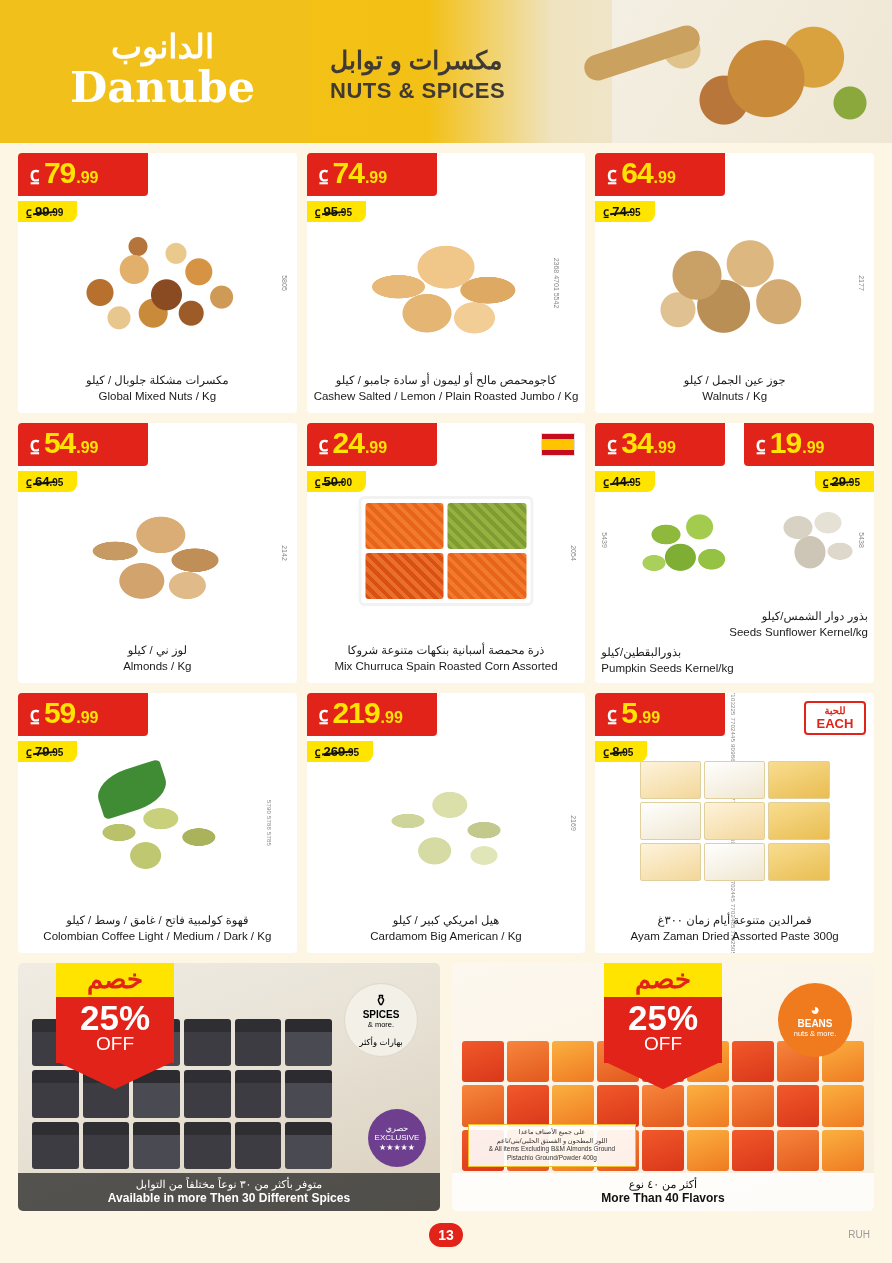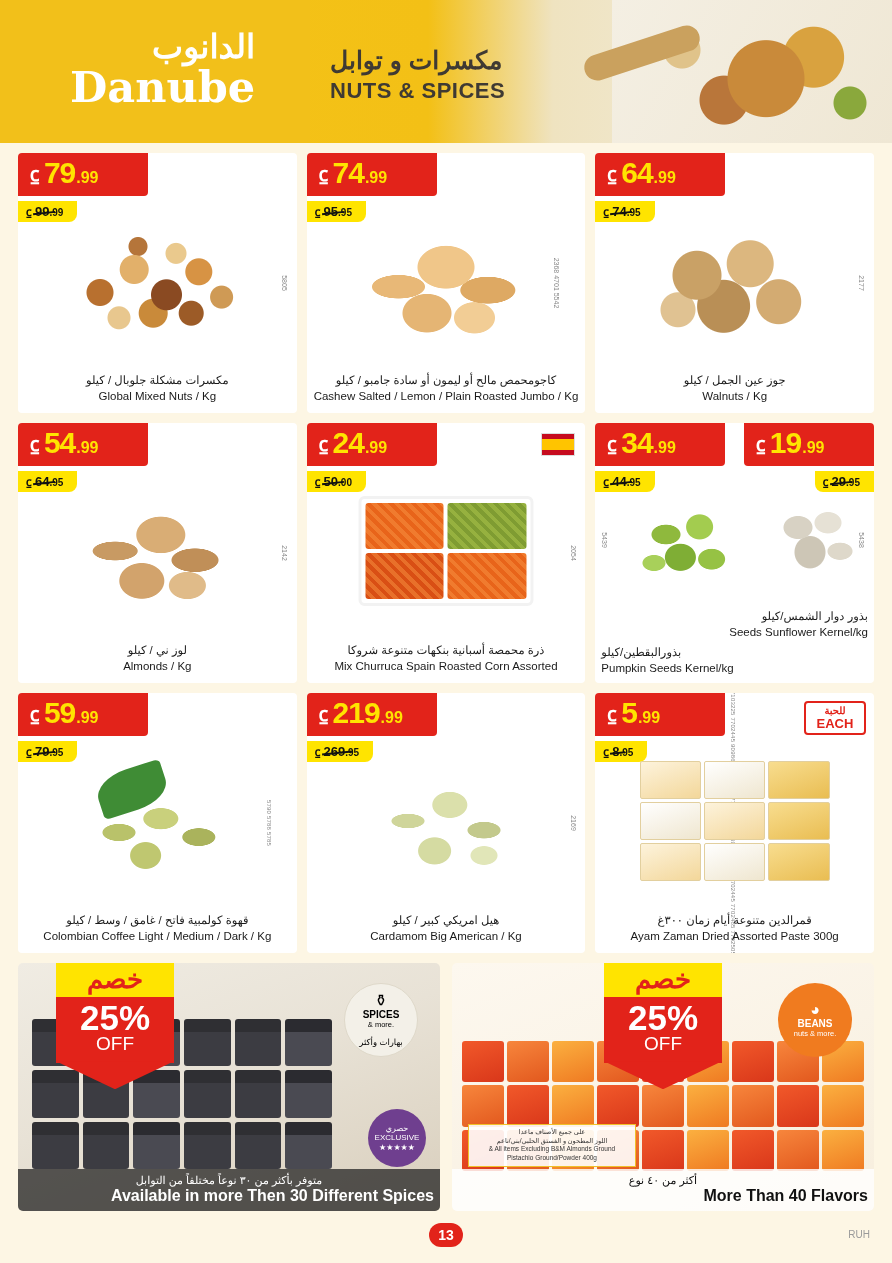--- a/index.html
+++ b/index.html
@@ -21,21 +21,21 @@
   }
   .header-left {
     position: absolute;
     left: 0; top: 0;
     width: 310px; height: 143px;
     background: #f2c01a;
   }
   .logo-wrap {
     position: absolute;
     left: 70px; top: 30px;
-    text-align: right;
+    text-align: center;
     color: #fff;
   }
   .logo-ar {
     font-size: 33px;
     font-weight: bold;
     letter-spacing: 1px;
     line-height: 1;
     direction: rtl;
   }
   .logo-en {
@@ -455,21 +455,21 @@
   .bc-ico { font-size: 16px; line-height: 1; }
 
   .promo-footer {
     position: absolute;
     left: 0; right: 0; bottom: 0;
     background: rgba(255,255,255,.82);
     text-align: center;
     padding: 5px 6px 6px;
   }
   .promo-footer .ar { font-size: 11px; direction: rtl; color: #111; }
-  .promo-footer .en { font-size: 16px; font-weight: bold; color: #111; text-align: right; }
+  .promo-footer .en { font-size: 12px; font-weight: bold; color: #111; }
   .promo-footer.dark {
     background: rgba(35,35,35,.75);
   }
   .promo-footer.dark .ar, .promo-footer.dark .en { color: #fff; }
 
   .exclusive-seal {
     position: absolute;
     right: 14px; bottom: 44px;
     width: 58px; height: 58px;
     border-radius: 50%;

